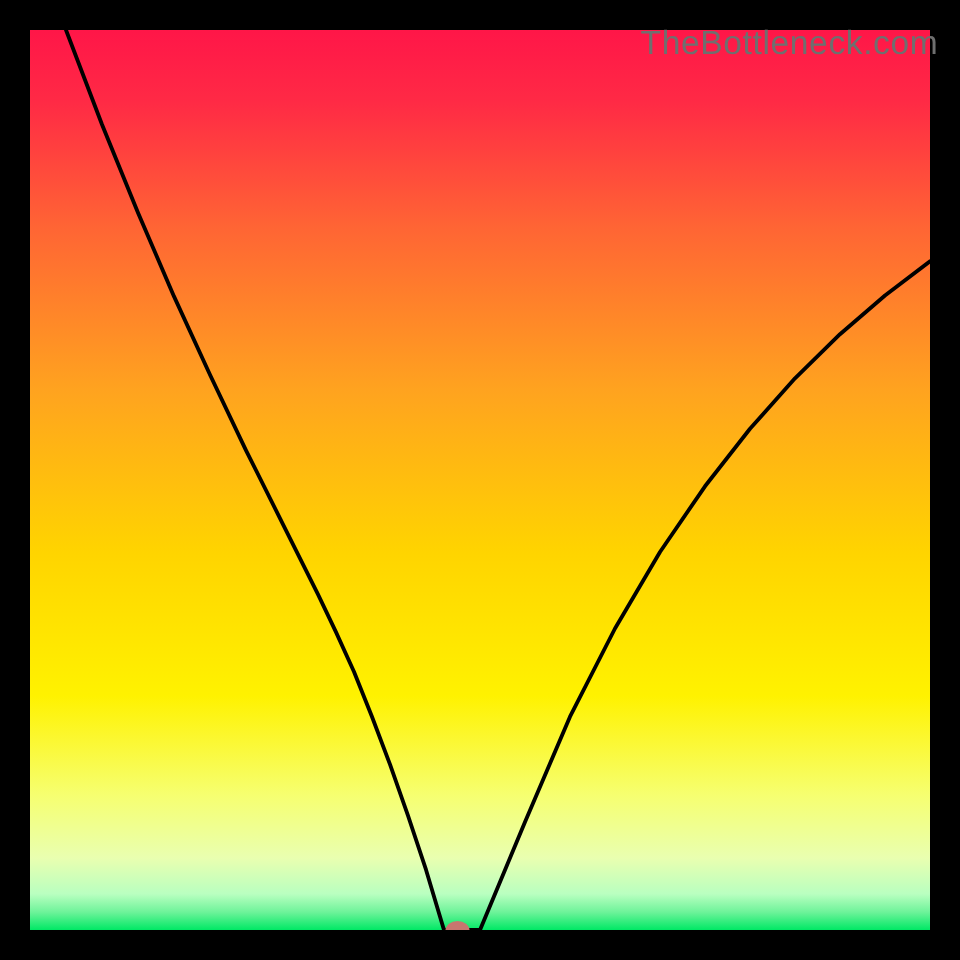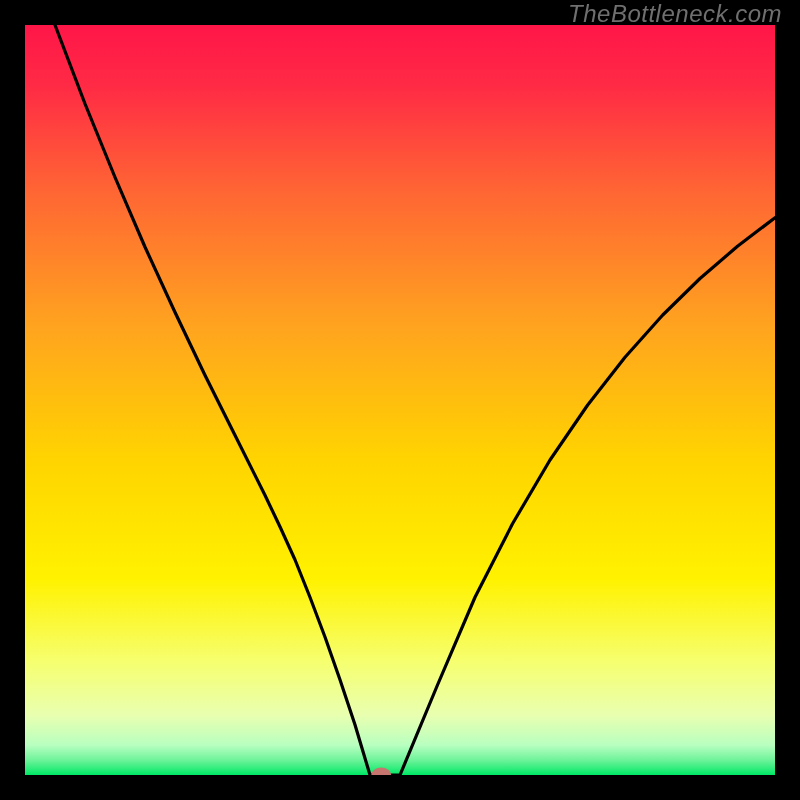--- a/index.html
+++ b/index.html
@@ -6,28 +6,27 @@
     margin: 0;
     padding: 0;
     width: 800px;
     height: 800px;
     background: #000000;
     position: relative;
     font-family: Arial, Helvetica, sans-serif;
   }
   .watermark {
     position: absolute;
-    top: 0;
+    top: 20px;
     right: 18px;
     color: #6f6f6f;
-    font-size: 24px;
+    font-size: 28px;
     font-weight: 400;
     z-index: 10;
     letter-spacing: 0.5px;
-    font-style: italic;
   }
   .plot-area {
     position: absolute;
     left: 25px;
     top: 25px;
     width: 750px;
     height: 750px;
   }
   .plot-area svg {
     display: block;

